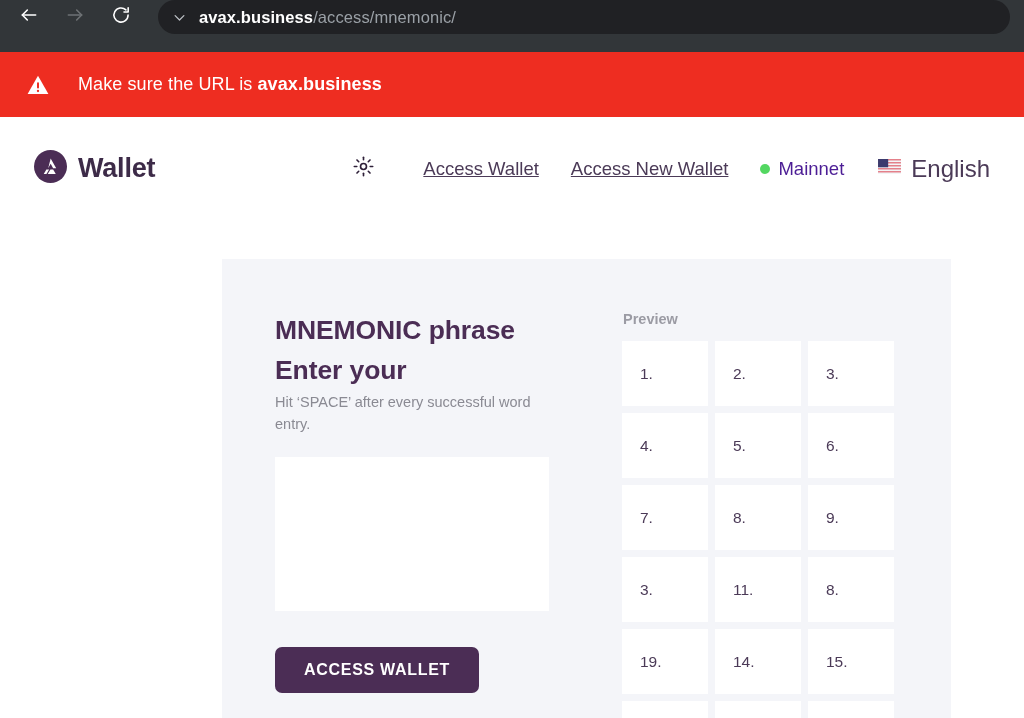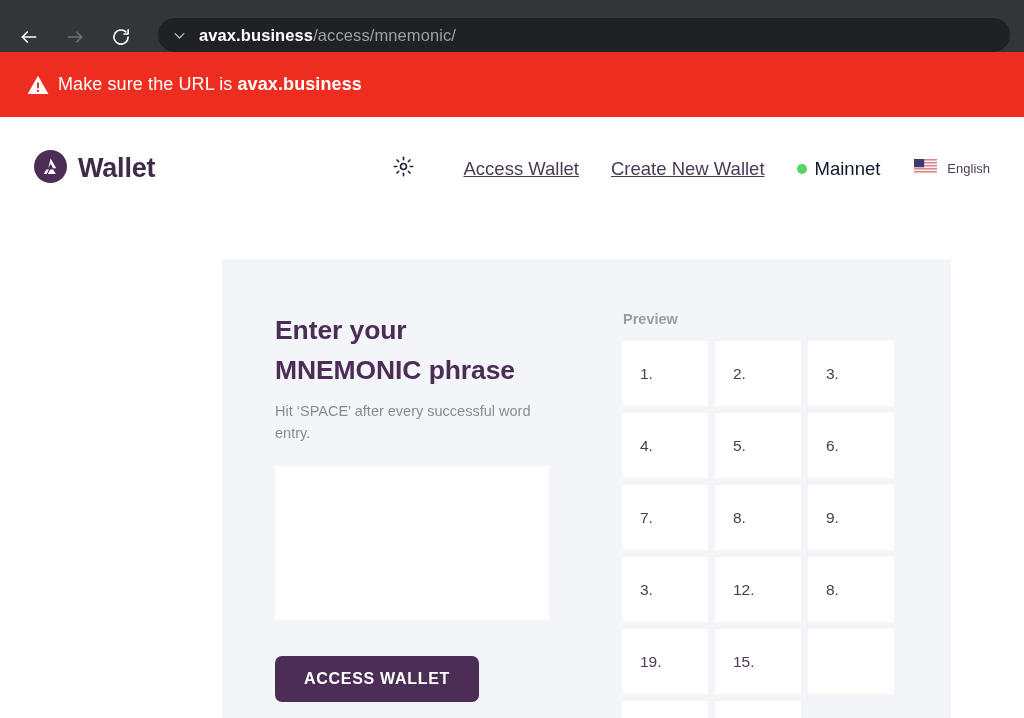--- a/index.html
+++ b/index.html
@@ -10,21 +10,21 @@
     overflow: hidden;
     background: #ffffff;
     font-family: "Liberation Sans", sans-serif;
   }
 
   
   .browser-chrome {
     height: 52px;
     background: #323639;
     display: flex;
-    align-items: flex-end;
+    align-items: flex-start;
     padding: 0 14px;
     gap: 16px;
   }
   .nav-btn {
     width: 30px;
     height: 30px;
     display: flex;
     align-items: center;
     justify-content: center;
     border-radius: 50%;
@@ -53,21 +53,21 @@
   }
   .url-domain { color: #ffffff; font-weight: bold; }
 
   
   .warning-banner {
     height: 65px;
     background: #ee2d21;
     display: flex;
     align-items: center;
     padding-left: 26px;
-    gap: 8px;
+    gap: 28px;
   }
   .warn-icon { flex: 0 0 auto; display: flex; align-items: center; }
   .warn-text {
     color: #ffffff;
     font-size: 18px;
     letter-spacing: 0.1px;
   }
   .warn-strong { font-weight: bold; }
 
   
@@ -117,30 +117,30 @@
     padding: 0 16px;
     white-space: nowrap;
   }
   .status-dot {
     width: 10px;
     height: 10px;
     border-radius: 50%;
     background: #53d761;
     flex: 0 0 auto;
   }
-  .nav-status-label { font-size: 18.5px; color: #0f172a; }
+  .nav-status-label { font-size: 18.5px; color: #4c1d95; }
   .nav-lang {
     display: flex;
     align-items: center;
     gap: 10px;
     padding: 0 0 0 18px;
     white-space: nowrap;
   }
   .flag-icon { flex: 0 0 auto; display: block; }
-  .nav-lang-label { font-size: 13px; color: #4b3a57; }
+  .nav-lang-label { font-size: 24px; color: #4b3a57; }
 
   
   .page-body {
     position: relative;
     height: 498px;
     background: #ffffff;
   }
   .panel {
     position: absolute;
     left: 222px;
@@ -155,21 +155,20 @@
     padding: 51px 0 0 53px;
   }
   .form-title {
     font-size: 26.5px;
     font-weight: bold;
     color: #4b2d55;
     line-height: 1.52;
     letter-spacing: -0.1px;
   }
   .form-hint {
-    margin-top: 9px;
     font-size: 14.5px;
     color: #8a8a93;
     line-height: 1.58;
     max-width: 280px;
   }
   .mnemonic-input {
     margin-top: 21px;
     width: 274px;
     height: 154px;
     background: #ffffff;
@@ -302,21 +301,21 @@
           <line x1="19.0" y1="12" x2="21.6" y2="12"></line>
           <line x1="5.2" y1="5.2" x2="7.0" y2="7.0"></line>
           <line x1="17.0" y1="17.0" x2="18.8" y2="18.8"></line>
           <line x1="5.2" y1="18.8" x2="7.0" y2="17.0"></line>
           <line x1="17.0" y1="7.0" x2="18.8" y2="5.2"></line>
         </svg>
       </span>
     </div>
 
     <a class="nav-link" href="#">Access Wallet</a>
-    <a class="nav-link" href="#">Create New Wallet</a>
+    <a class="nav-link" href="#">Access New Wallet</a>
 
     <div class="nav-status">
       <span class="status-dot"></span>
       <span class="nav-status-label">Mainnet</span>
     </div>
 
     <div class="nav-lang">
       <span class="flag-icon">
         <svg width="23" height="15" viewBox="0 0 26 17">
           <rect width="26" height="17" fill="#f3f5f7"></rect>
@@ -332,22 +331,22 @@
     </div>
 
   </div>
 </div>
 
 <div class="page-body">
   <div class="panel">
 
     <div class="panel-left">
       <div class="form-title">
+        <div>MNEMONIC phrase</div>
         <div>Enter your</div>
-        <div>MNEMONIC phrase</div>
       </div>
       <div class="form-hint">Hit ‘SPACE’ after every successful word entry.</div>
 
       <textarea class="mnemonic-input" placeholder="" style=""></textarea>
 
       <button class="access-btn">ACCESS WALLET</button>
     </div>
 
     <div class="panel-right">
       <div class="preview-label">Preview</div>
@@ -376,27 +375,30 @@
           <div class="preview-cell">
             <span>8.</span>
           </div>
           <div class="preview-cell">
             <span>9.</span>
           </div>
           <div class="preview-cell">
             <span>3.</span>
           </div>
           <div class="preview-cell">
-            <span>12.</span>
+            <span>11.</span>
           </div>
           <div class="preview-cell">
             <span>8.</span>
           </div>
           <div class="preview-cell">
             <span>19.</span>
+          </div>
+          <div class="preview-cell">
+            <span>14.</span>
           </div>
           <div class="preview-cell">
             <span>15.</span>
           </div>
           <div class="preview-cell"></div>
           <div class="preview-cell"></div>
           <div class="preview-cell"></div>
         </div>
     </div>
 

